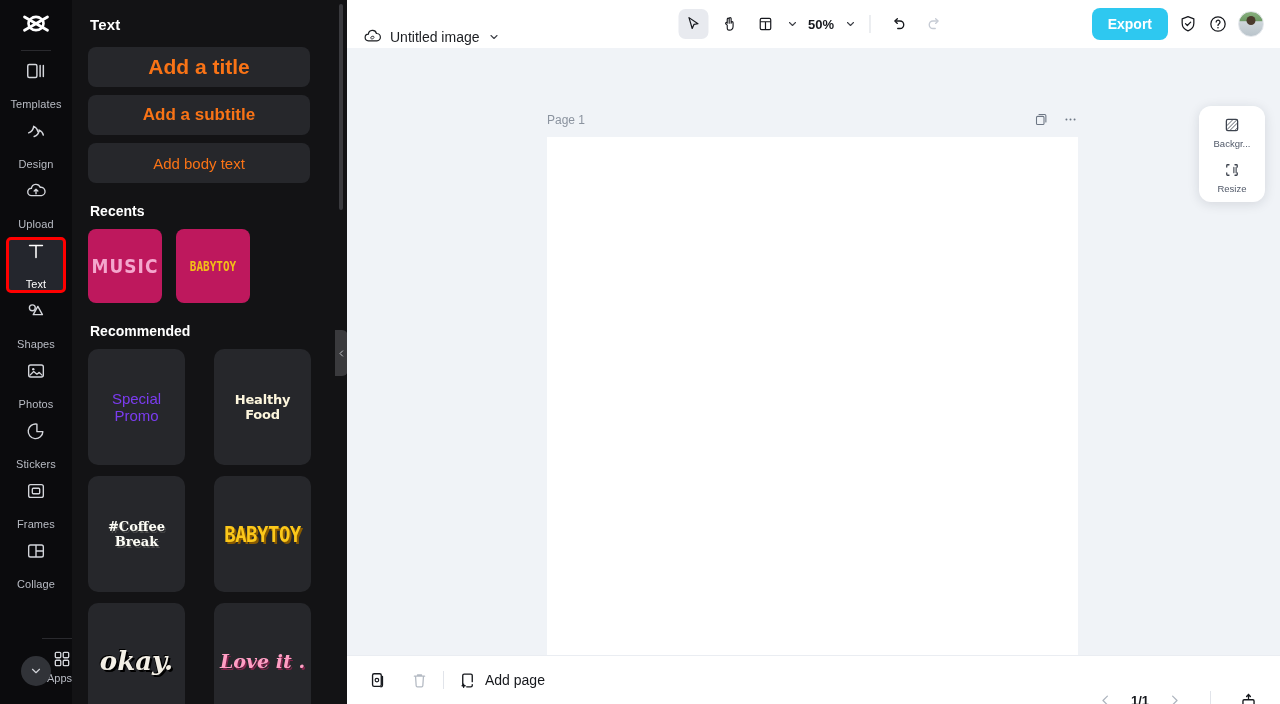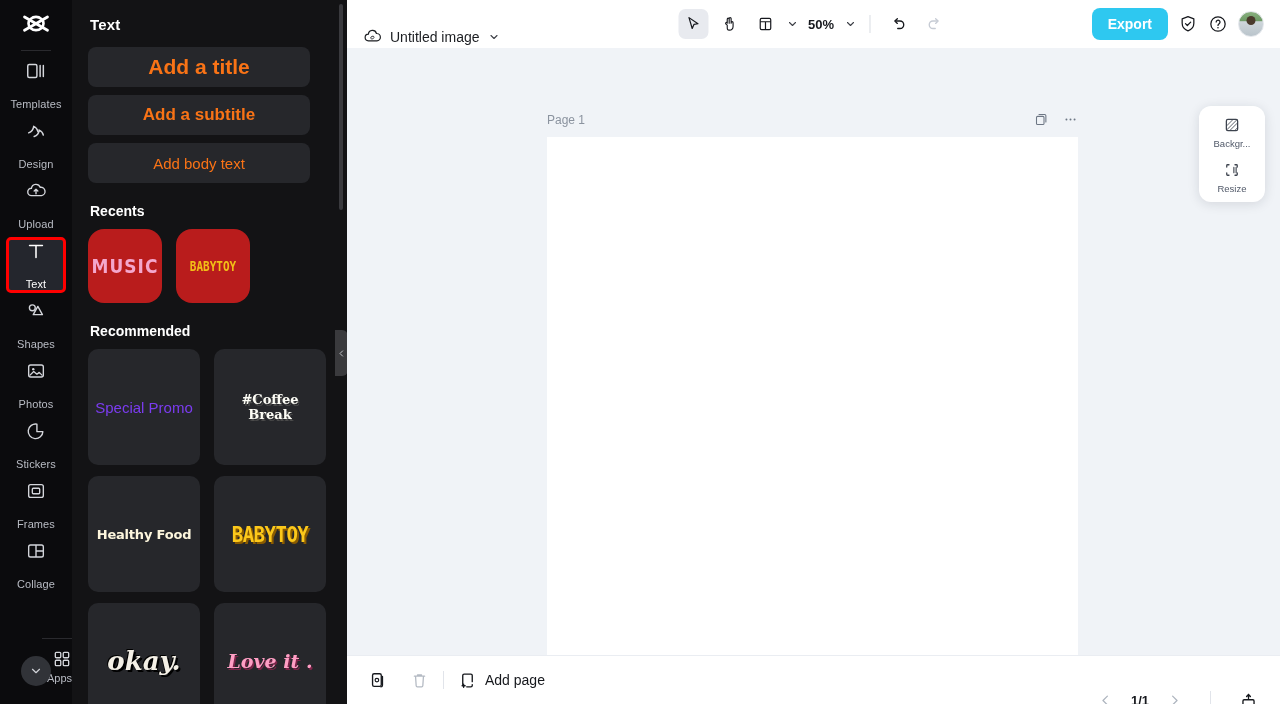--- a/index.html
+++ b/index.html
@@ -55,34 +55,34 @@
     display:flex; align-items:center; justify-content:center;
     color:#f97316; margin-bottom:8px; cursor:pointer; border:none;
     font-family:"Liberation Sans", sans-serif;
   }
   .big-btn.t1 { font-size:21px; font-weight:bold; }
   .big-btn.t2 { font-size:17px; font-weight:bold; }
   .big-btn.t3 { font-size:15px; font-weight:normal; }
   .section-head { color:#ffffff; font-size:14px; font-weight:bold; margin:20px 0 10px 2px; }
   .recents-row { display:flex; gap:14px; }
   .recent-card {
-    width:74px; height:74px; background:#b91c1c; border-radius:16px;
+    width:74px; height:74px; background:#be185d; border-radius:8px;
     display:flex; align-items:center; justify-content:center; cursor:pointer;
   }
   .rc-music {
     color:#f4a7cd; font-size:17px; font-weight:bold; letter-spacing:1px;
     font-family:"DejaVu Sans", sans-serif; transform:scaleY(1.12);
   }
   .rc-baby {
     color:#f2c017; font-size:11px; font-weight:bold; letter-spacing:0px;
     font-family:"DejaVu Sans Mono", monospace; transform:scaleY(1.25);
   }
   .rec-grid { display:grid; grid-template-columns:115px 115px; gap:11px; }
   .rec-card {
-    width:112px; height:116px; background:#26272b; border-radius:10px;
+    width:97px; height:116px; background:#26272b; border-radius:10px;
     display:flex; align-items:center; justify-content:center; cursor:pointer;
     overflow:hidden; text-align:center; padding:0 4px;
   }
   .s-promo { color:#7b3cf0; font-size:15px; font-family:"Liberation Sans", sans-serif; }
   .s-coffee { color:#fdfdf6; font-size:13px; font-weight:bold; font-family:"DejaVu Serif", serif;
               text-shadow:1.5px 1.5px 0 #4a4a4a; }
   .s-healthy { color:#fdf6dd; font-size:13px; font-weight:bold; font-family:"DejaVu Sans", sans-serif;
                letter-spacing:-.2px; }
   .s-baby2 { color:#fcc81a; font-size:19px; font-weight:bold; font-family:"DejaVu Sans Mono", monospace;
              transform:scaleY(1.15); text-shadow:2px 2px 0 #8a5b00; letter-spacing:-.5px; }
@@ -301,24 +301,24 @@
           <span class="rc-baby">BABYTOY</span>
         </div>
       </div>
 
       <div class="section-head">Recommended</div>
       <div class="rec-grid">
         <div class="rec-card">
           <span class="s-promo">Special Promo</span>
         </div>
         <div class="rec-card">
+          <span class="s-healthy">Healthy Food</span>
+        </div>
+        <div class="rec-card">
           <span class="s-coffee">#Coffee Break</span>
-        </div>
-        <div class="rec-card">
-          <span class="s-healthy">Healthy Food</span>
         </div>
         <div class="rec-card">
           <span class="s-baby2">BABYTOY</span>
         </div>
         <div class="rec-card">
           <span class="s-okay">okay.</span>
         </div>
         <div class="rec-card">
           <span class="s-love">Love it .</span>
         </div>

